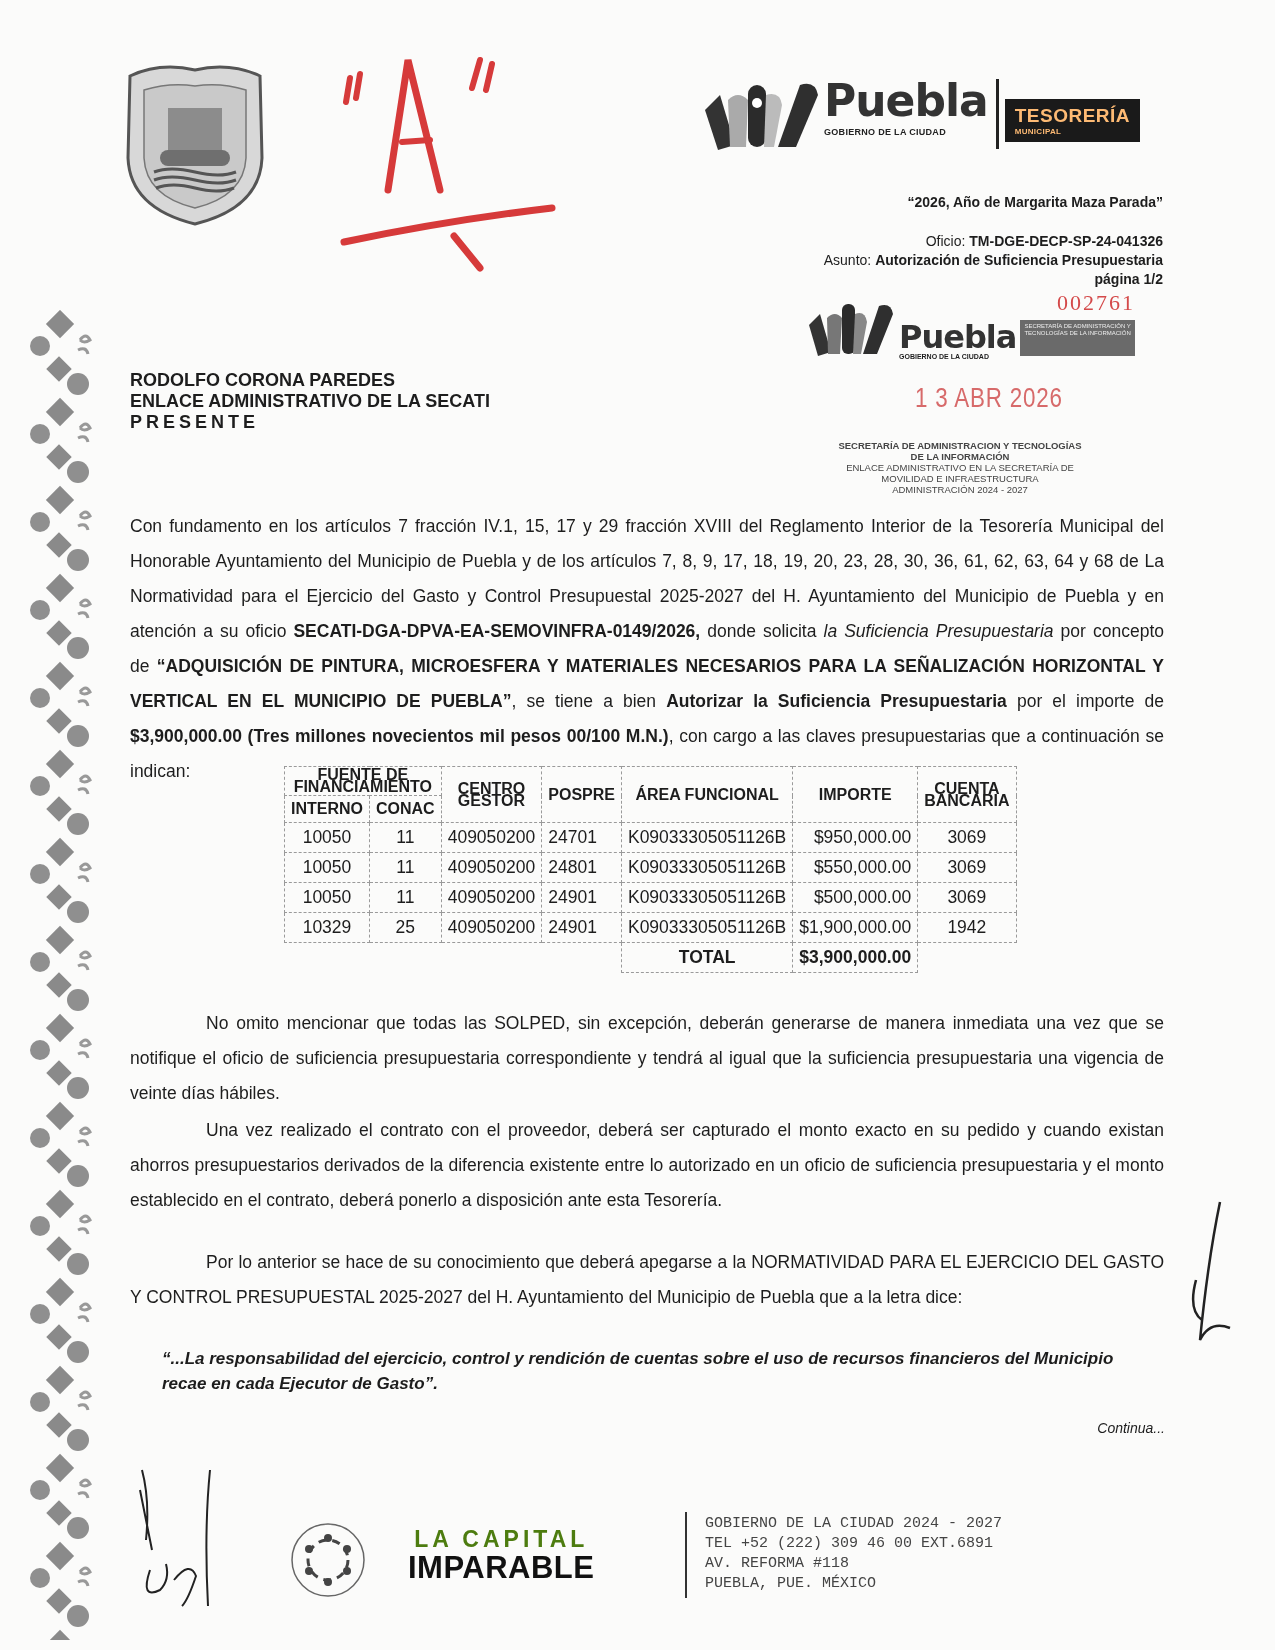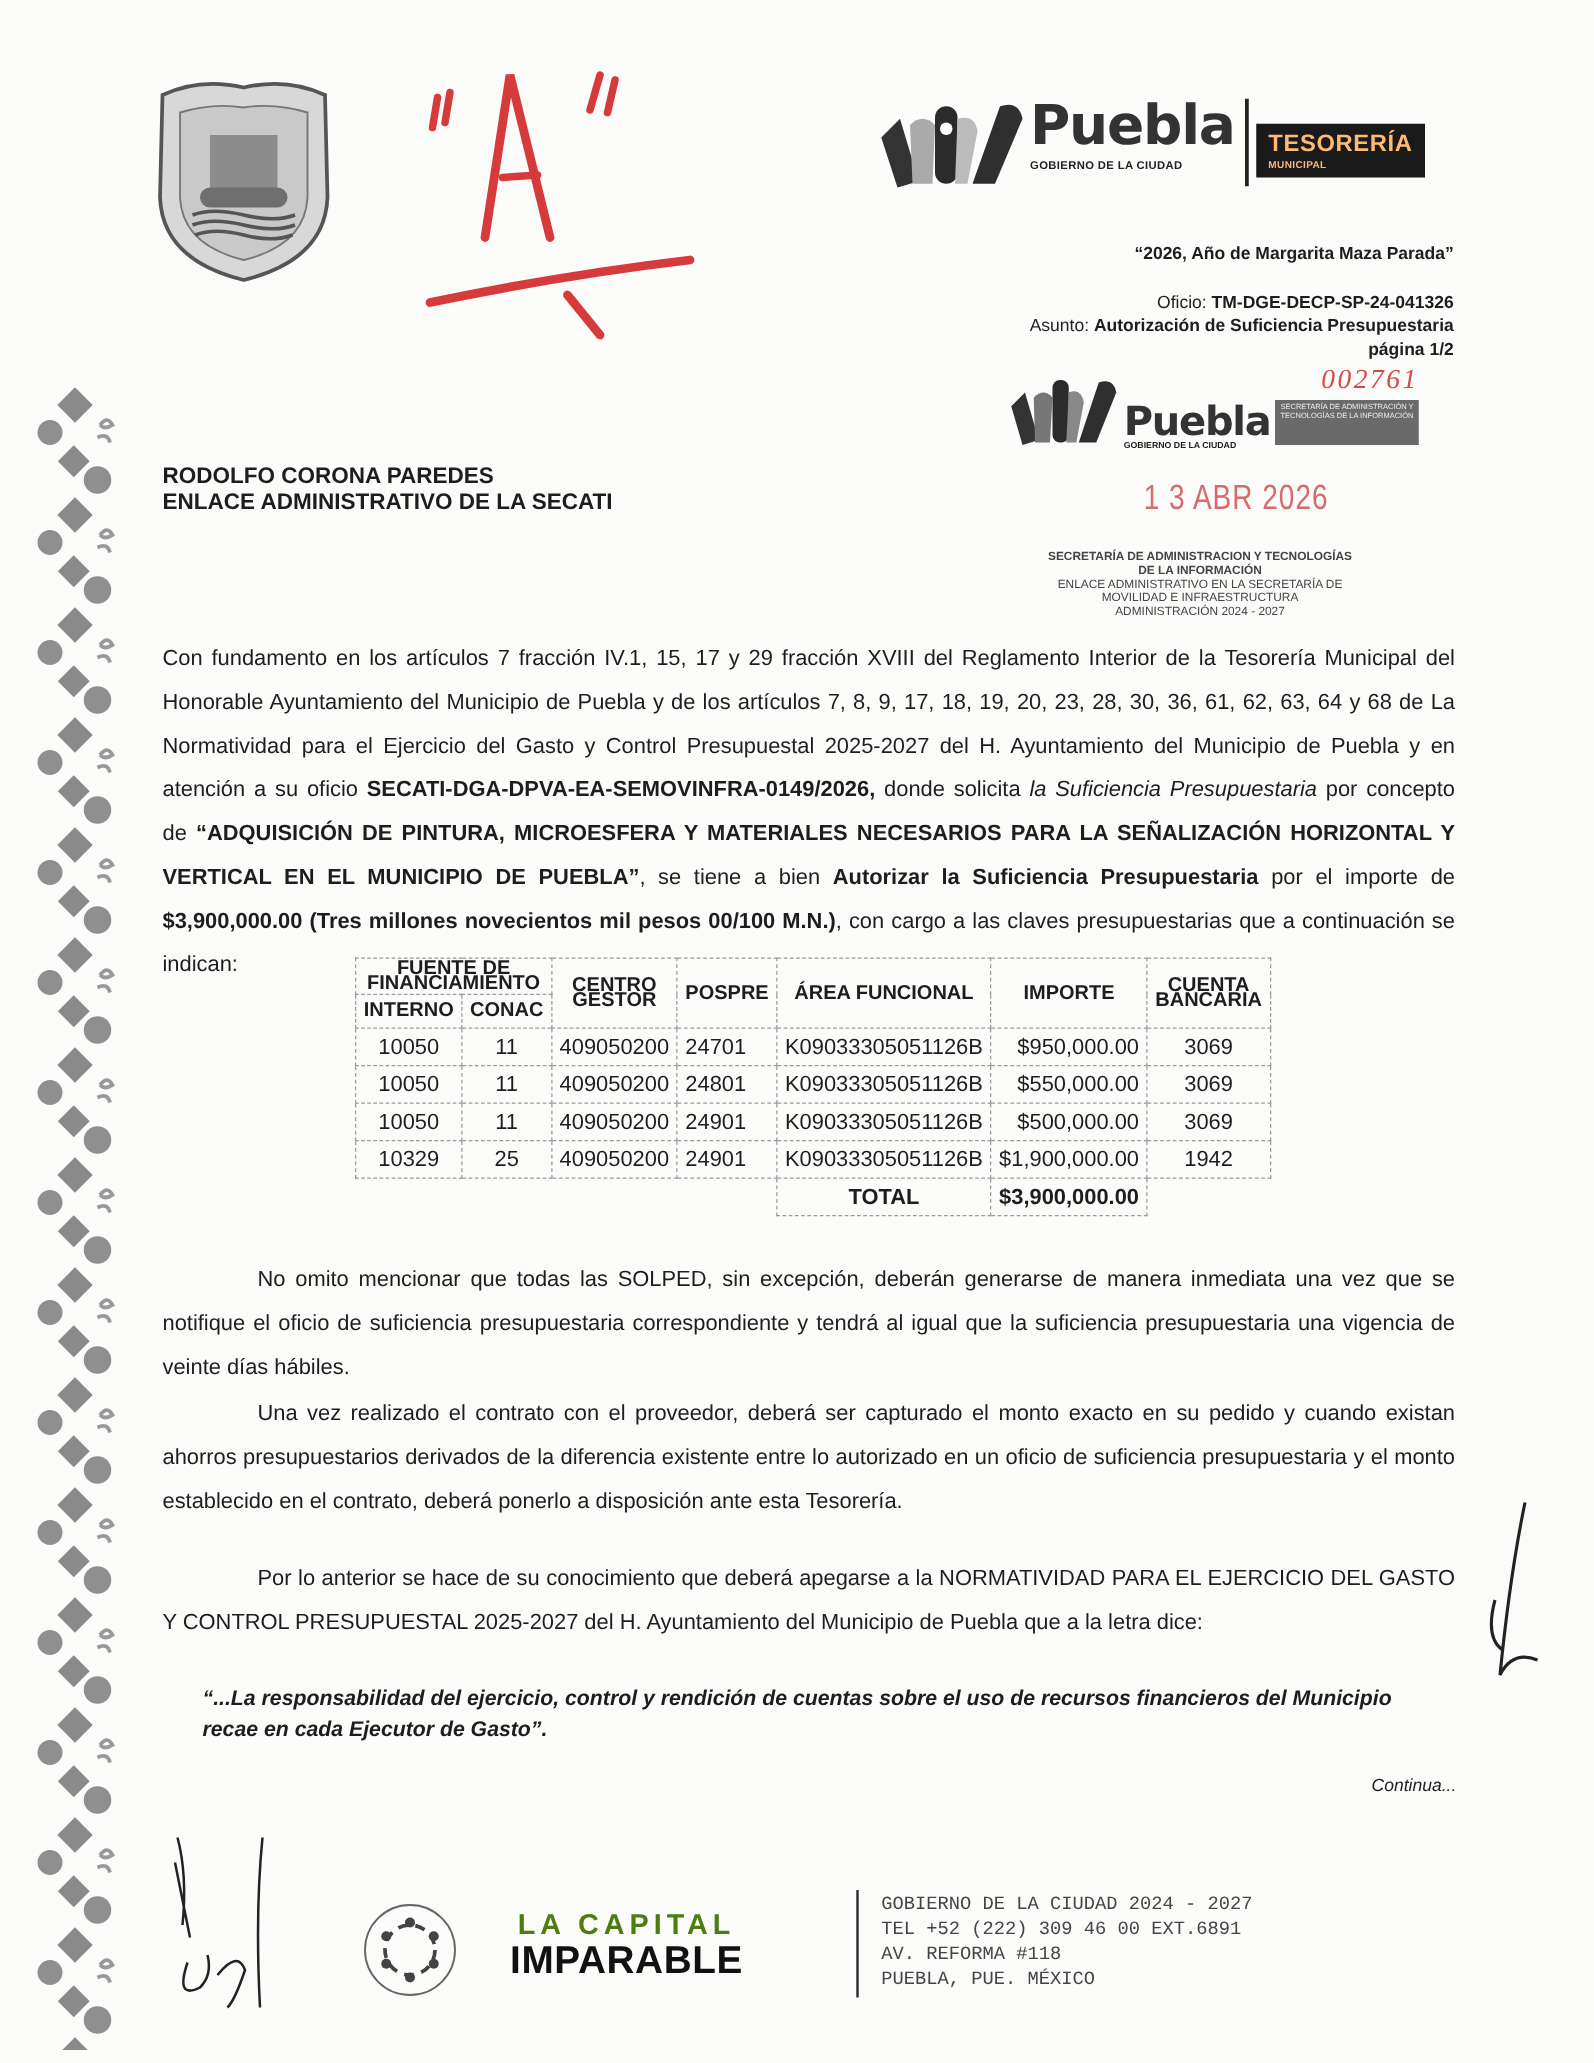--- a/index.html
+++ b/index.html
@@ -28,21 +28,21 @@
   .teso-title { font-size: 19px; font-weight: bold; letter-spacing: 0.5px; }
   .teso-sub { font-size: 8px; font-weight: bold; letter-spacing: 0.3px; }
 
   .motto { right: 112px; top: 194px; font-size: 14px; font-weight: bold; text-align: right; }
   .ref { right: 112px; top: 232px; font-size: 14px; text-align: right; line-height: 19px; }
   .ref b { font-weight: bold; }
 
   
   .stamp { left: 805px; top: 290px; width: 330px; height: 220px; }
   .stamp-logo { display: flex; align-items: flex-end; gap: 4px; }
-  .stamp-num { position: absolute; right: 0; top: 0; color: #d44a4a; font-style: italic; font-size: 22px; letter-spacing: 2px; font-family: "Liberation Serif", serif; }
+  .stamp-num { position: absolute; right: 0; top: 0; color: #d44a4a; font-size: 22px; letter-spacing: 2px; font-family: "Liberation Serif", serif; }
   .stamp-date { position: absolute; left: 110px; top: 92px; color: #d76a6a; font-size: 28px; letter-spacing: 1px; font-family: "Liberation Sans Narrow", "Liberation Sans", sans-serif; transform: scaleX(0.8); transform-origin: left; }
   .stamp-text { position: absolute; left: 0; top: 150px; width: 310px; text-align: center; font-size: 9.5px; line-height: 11px; color: #444; }
   .stamp-text .b { font-weight: bold; }
 
   
   .recipient { left: 130px; top: 370px; font-size: 18px; font-weight: bold; line-height: 21px; }
   .recipient .present { letter-spacing: 4px; }
 
   
   .para { left: 130px; width: 1034px; font-size: 17.5px; line-height: 35px; text-align: justify; margin-top: 13px; }
@@ -236,20 +236,21 @@
     <div class="b">DE LA INFORMACIÓN</div>
     <div>ENLACE ADMINISTRATIVO EN LA SECRETARÍA DE</div>
     <div>MOVILIDAD E INFRAESTRUCTURA</div>
     <div>ADMINISTRACIÓN 2024 - 2027</div>
   </div>
 </div>
 
 <div class="abs recipient">
   <div>RODOLFO CORONA PAREDES</div>
   <div>ENLACE ADMINISTRATIVO DE LA SECATI</div>
+  <div class="present">PRESENTE</div>
 </div>
 
 <div class="abs para p1">
   <span>Con fundamento en los artículos 7 fracción IV.1, 15, 17 y 29 fracción XVIII del Reglamento Interior de la Tesorería Municipal del Honorable Ayuntamiento del Municipio de Puebla y de los artículos 7, 8, 9, 17, 18, 19, 20, 23, 28, 30, 36, 61, 62, 63, 64 y 68 de La Normatividad para el Ejercicio del Gasto y Control Presupuestal 2025-2027 del H. Ayuntamiento del Municipio de Puebla y en atención a su oficio </span><b>SECATI-DGA-DPVA-EA-SEMOVINFRA-0149/2026,</b><span> donde solicita </span><i>la Suficiencia Presupuestaria</i><span> por concepto de </span><b>“ADQUISICIÓN DE PINTURA, MICROESFERA Y MATERIALES NECESARIOS PARA LA SEÑALIZACIÓN HORIZONTAL Y VERTICAL EN EL MUNICIPIO DE PUEBLA”</b><span>, se tiene a bien </span><b>Autorizar la Suficiencia Presupuestaria</b><span> por el importe de </span><b>$3,900,000.00 (Tres millones novecientos mil pesos 00/100 M.N.)</b><span>, con cargo a las claves presupuestarias que a continuación se indican:</span>
 </div>
 
 <table class="abs tbl">
   <thead>
     <tr>
       <th colspan="2" style="width:100px;">FUENTE DE FINANCIAMIENTO</th>

